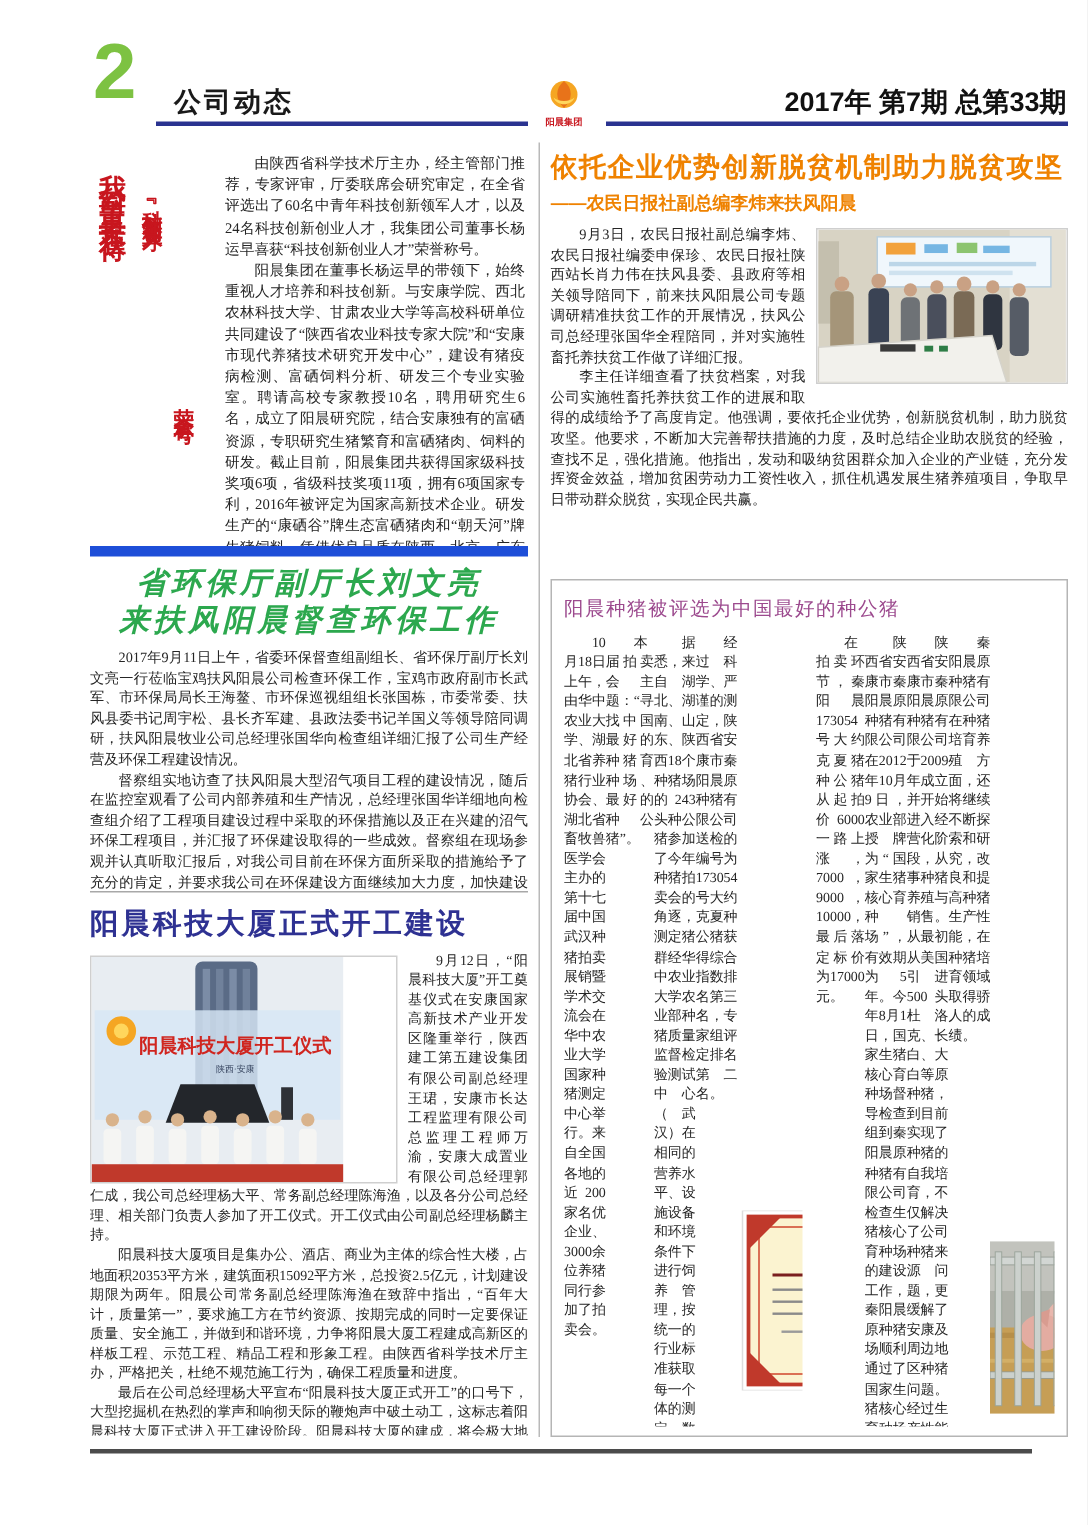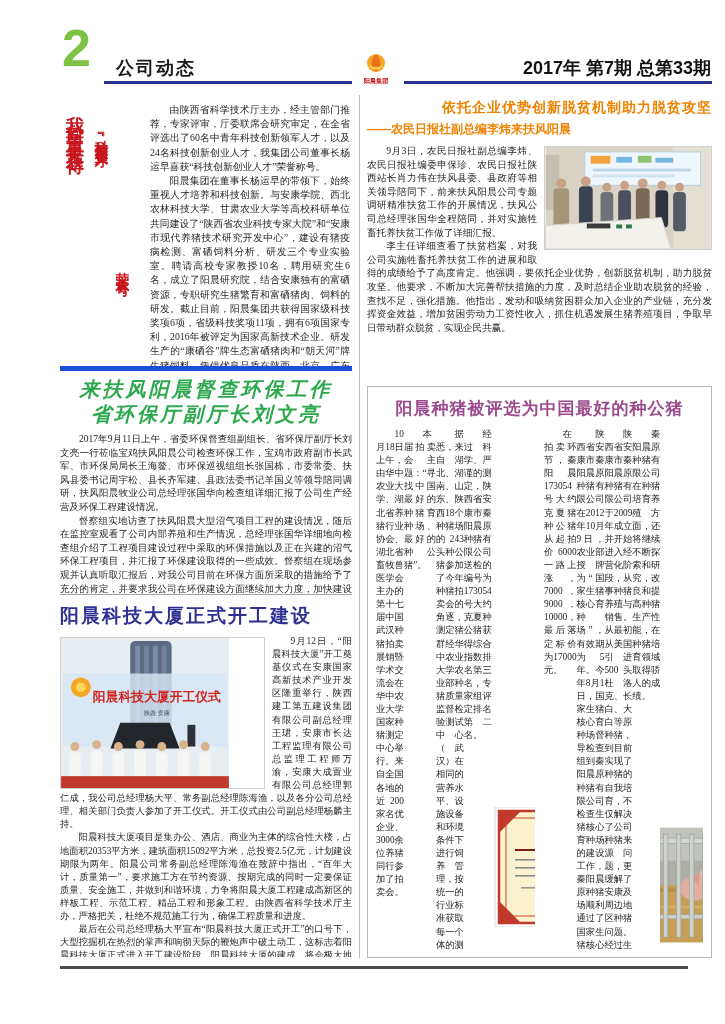--- a/index.html
+++ b/index.html
@@ -16,52 +16,52 @@
   .hline.right{left:404px;width:308px;}
   .logo{position:absolute;left:356px;bottom:6px;width:40px;text-align:center;}
   .issue{position:absolute;right:14px;bottom:12px;font-family:"Liberation Sans",sans-serif;
          font-size:18px;font-weight:700;color:#111;}
   
   .main{position:absolute;top:95px;left:60px;width:652px;height:863px;display:flex;}
   .col-left{width:300px;box-sizing:border-box;padding-right:7px;border-right:1px solid #b9b9b9;overflow:hidden;}
   .col-right{flex:1;box-sizing:border-box;padding-left:7px;overflow:hidden;}
   p{margin:0;text-indent:2em;text-align:justify;}
   
-  .a-honor{height:276px;display:flex;overflow:hidden;border-bottom:5px solid #1d4ed8;box-sizing:border-box;}
+  .a-honor{height:276px;display:flex;overflow:hidden;border-bottom:7px solid #1d4ed8;box-sizing:border-box;}
   .v-title{writing-mode:vertical-lr;text-orientation:upright;width:88px;height:268px;
            color:#c8161e;font-weight:700;flex:none;}
   .v-title span{display:block;}
   .v-seg1{font-size:18px;letter-spacing:6px;margin-top:6px;margin-left:3px;}
   .v-seg2{font-size:13.5px;letter-spacing:2px;margin-top:32px;margin-left:5px;}
   .v-seg3{font-size:13.5px;letter-spacing:4px;margin-top:166px;margin-left:3px;}
   .a-honor .body{font-size:9.8px;line-height:14.2px;padding:8px 2px 0 2px;}
   
   .a-epa{height:224px;overflow:hidden;border-bottom:1px solid #a8a8a8;box-sizing:border-box;padding-top:6px;}
   .epa-title{text-align:center;color:#2ca84e;font-weight:700;font-style:italic;
              font-size:20px;line-height:25px;letter-spacing:3px;margin-bottom:6px;}
   .a-epa .body{font-size:9.5px;line-height:13.6px;}
   
   .a-tower{height:362px;overflow:hidden;padding-top:8px;box-sizing:border-box;}
   .tower-title{text-align:left;color:#2e3192;font-weight:700;font-family:"Liberation Sans",sans-serif;
                font-size:19px;letter-spacing:2px;margin-bottom:6px;}
   .a-tower .body{font-size:9.3px;line-height:13.1px;}
   .tower-photo{float:left;width:205px;height:152px;margin:2px 7px 3px 0;border:1px solid #cfcfcf;box-sizing:border-box;}
   
   .a-poverty{height:288px;overflow:hidden;padding-top:4px;box-sizing:border-box;}
-  .pov-title{text-align:right;color:#ef8200;font-weight:700;font-family:"Liberation Sans",sans-serif;
-             font-size:14px;letter-spacing:1px;margin-bottom:4px;}
+  .pov-title{text-align:left;color:#ef8200;font-weight:700;font-family:"Liberation Sans",sans-serif;
+             font-size:18px;letter-spacing:1px;margin-bottom:4px;}
   .pov-sub{text-align:left;color:#ef8200;font-weight:700;font-family:"Liberation Sans",sans-serif;
            font-size:12px;line-height:17px;}
   .a-poverty .body{font-size:9.6px;line-height:13.6px;margin-top:6px;}
   .pov-photo{float:right;width:168px;height:104px;margin:2px 0 4px 7px;border:1px solid #cfcfcf;box-sizing:border-box;}
   
   .a-pigs{height:572px;border:1px solid #b5b5b5;box-sizing:border-box;margin-top:3px;
           padding:6px 8px;display:flex;flex-direction:column;overflow:hidden;}
-  .pigs-title{text-align:center;color:#9c4a8e;font-weight:700;font-family:"Liberation Sans",sans-serif;
-              font-size:17px;letter-spacing:1px;margin:4px 0 8px 0;}
+  .pigs-title{text-align:left;color:#9c4a8e;font-weight:400;font-family:"Liberation Sans",sans-serif;
+              font-size:13px;letter-spacing:1px;margin:4px 0 8px 0;}
   .pigs-cols{flex:1;display:flex;gap:9px;overflow:hidden;}
   .pigs-col{width:160px;display:flex;font-size:9.3px;line-height:13.1px;overflow:hidden;}
   .cert-img{margin-top:auto;width:148px;height:144px;align-self:center;}
   .pig-img{margin-top:auto;width:160px;height:132px;align-self:center;}
   .bottom-rule{position:absolute;left:60px;top:966px;width:628px;height:3px;background:#4b4b4b;}
   svg{display:block;}
 </style>
 </head>
 <body>
 
@@ -94,22 +94,22 @@
           <span class="v-seg3">荣誉称号</span>
         </div>
         <div class="body">
           <p>由陕西省科学技术厅主办，经主管部门推荐，专家评审，厅委联席会研究审定，在全省评选出了60名中青年科技创新领军人才，以及24名科技创新创业人才，我集团公司董事长杨运早喜获“科技创新创业人才”荣誉称号。</p>
           <p>阳晨集团在董事长杨运早的带领下，始终重视人才培养和科技创新。与安康学院、西北农林科技大学、甘肃农业大学等高校科研单位共同建设了“陕西省农业科技专家大院”和“安康市现代养猪技术研究开发中心”，建设有猪疫病检测、富硒饲料分析、研发三个专业实验室。聘请高校专家教授10名，聘用研究生6名，成立了阳晨研究院，结合安康独有的富硒资源，专职研究生猪繁育和富硒猪肉、饲料的研发。截止目前，阳晨集团共获得国家级科技奖项6项，省级科技奖项11项，拥有6项国家专利，2016年被评定为国家高新技术企业。研发生产的“康硒谷”牌生态富硒猪肉和“朝天河”牌生猪饲料，凭借优良品质在陕西、北京、广东以及四川等市场得到了消费者的一致好评。</p>
         </div>
       </div>
 
       <div class="a-epa">
         <div class="epa-title">
+          <div>省环保厅副厅长刘文亮</div>
           <div>来扶风阳晨督查环保工作</div>
-          <div>省环保厅副厅长刘文亮</div>
         </div>
         <div class="body">
           <p>2017年9月11日上午，省委环保督查组副组长、省环保厅副厅长刘文亮一行莅临宝鸡扶风阳晨公司检查环保工作，宝鸡市政府副市长武军、市环保局局长王海鳌、市环保巡视组组长张国栋，市委常委、扶风县委书记周宇松、县长齐军建、县政法委书记羊国义等领导陪同调研，扶风阳晨牧业公司总经理张国华向检查组详细汇报了公司生产经营及环保工程建设情况。</p>
           <p>督察组实地访查了扶风阳晨大型沼气项目工程的建设情况，随后在监控室观看了公司内部养殖和生产情况，总经理张国华详细地向检查组介绍了工程项目建设过程中采取的环保措施以及正在兴建的沼气环保工程项目，并汇报了环保建设取得的一些成效。督察组在现场参观并认真听取汇报后，对我公司目前在环保方面所采取的措施给予了充分的肯定，并要求我公司在环保建设方面继续加大力度，加快建设速度，全面打造环境友好型畜牧养殖循环产业体系。</p>
         </div>
       </div>
 
       <div class="a-tower">
         <div class="tower-title">阳晨科技大厦正式开工建设</div>
         <div class="body">

